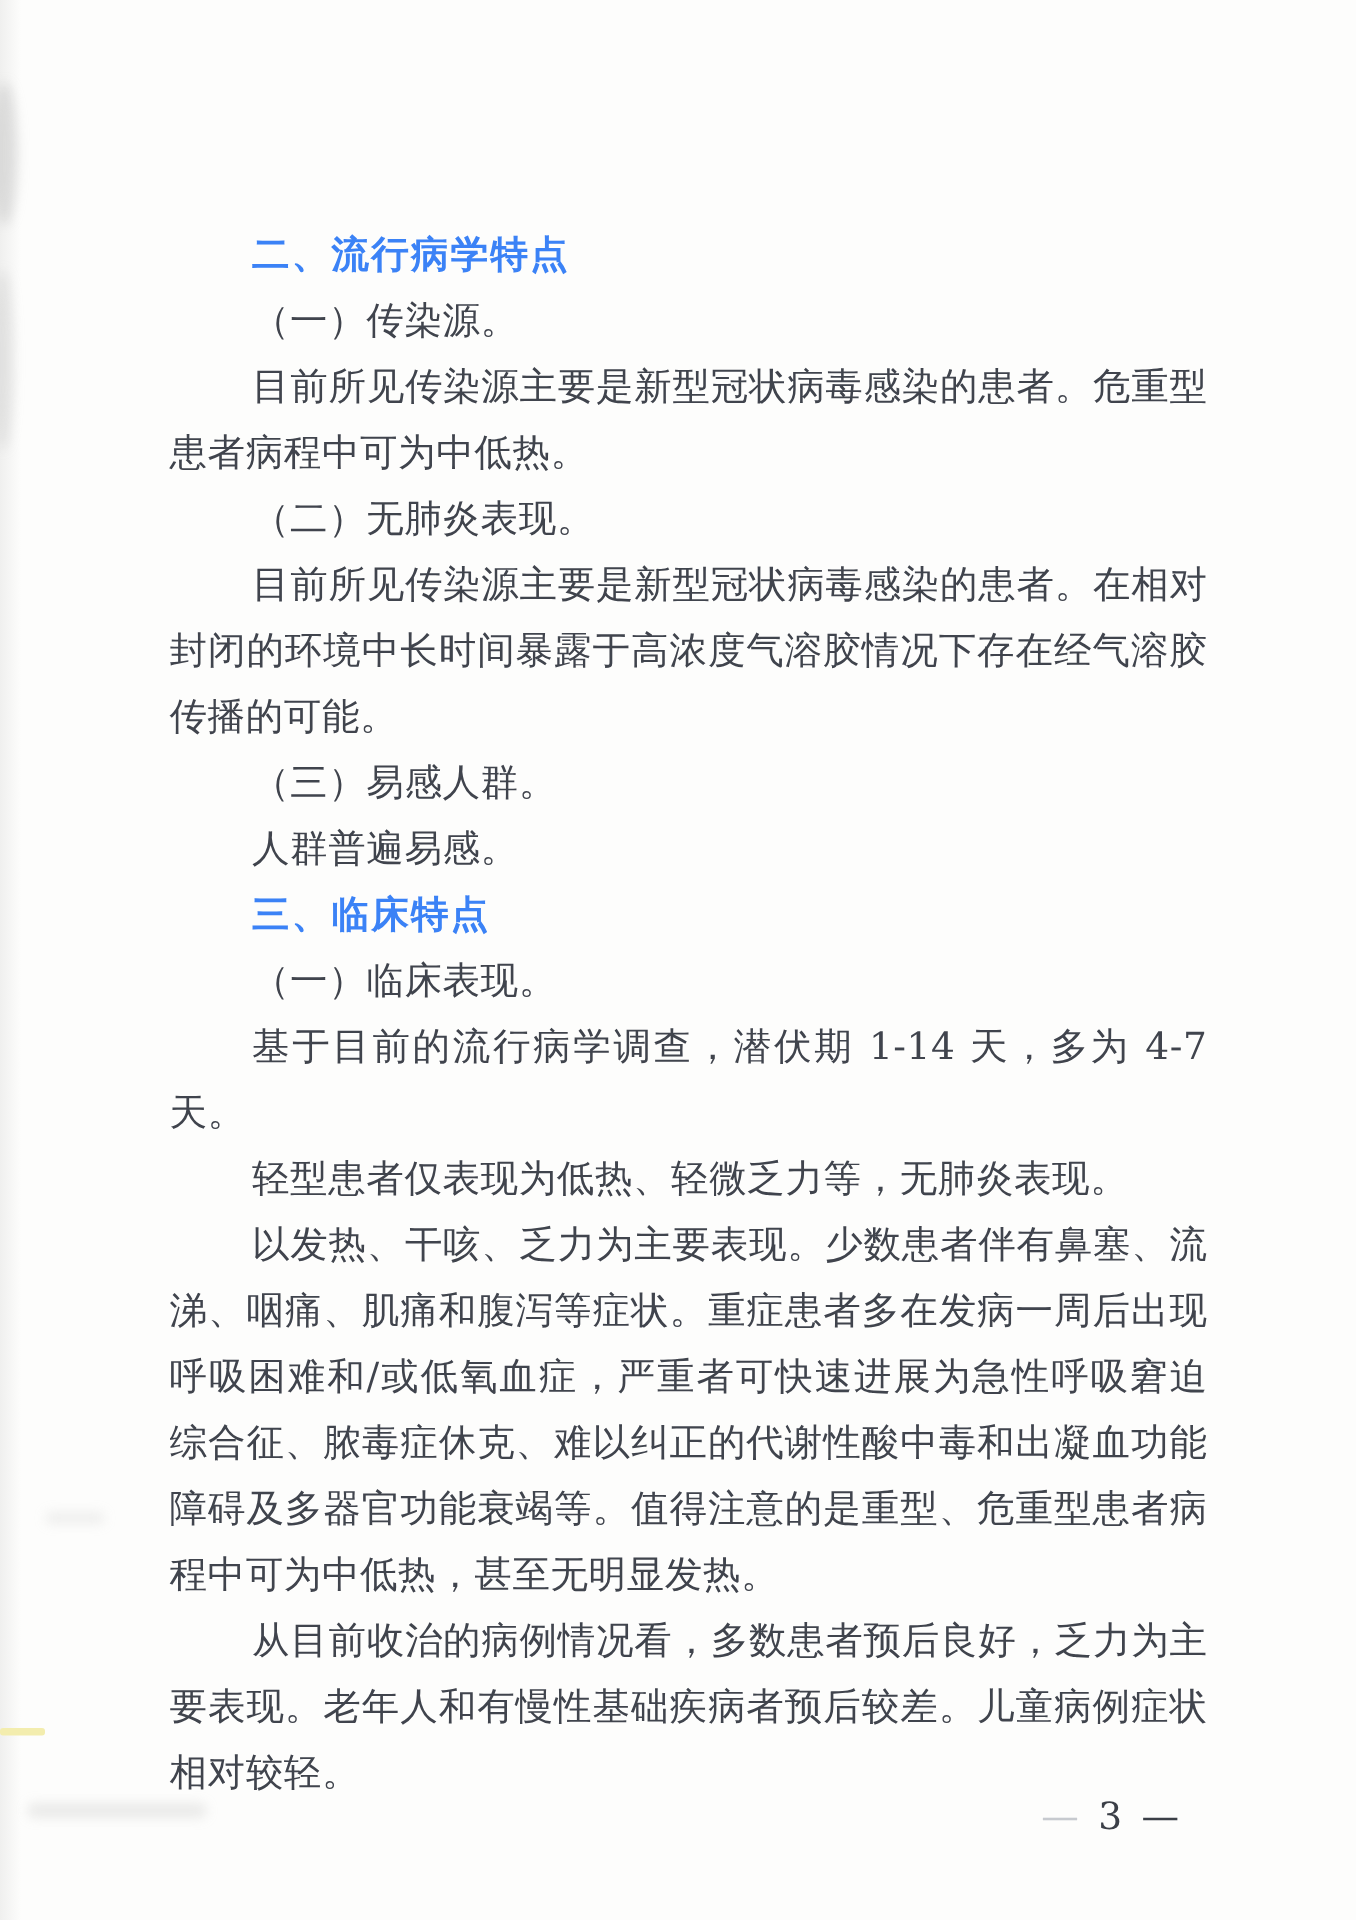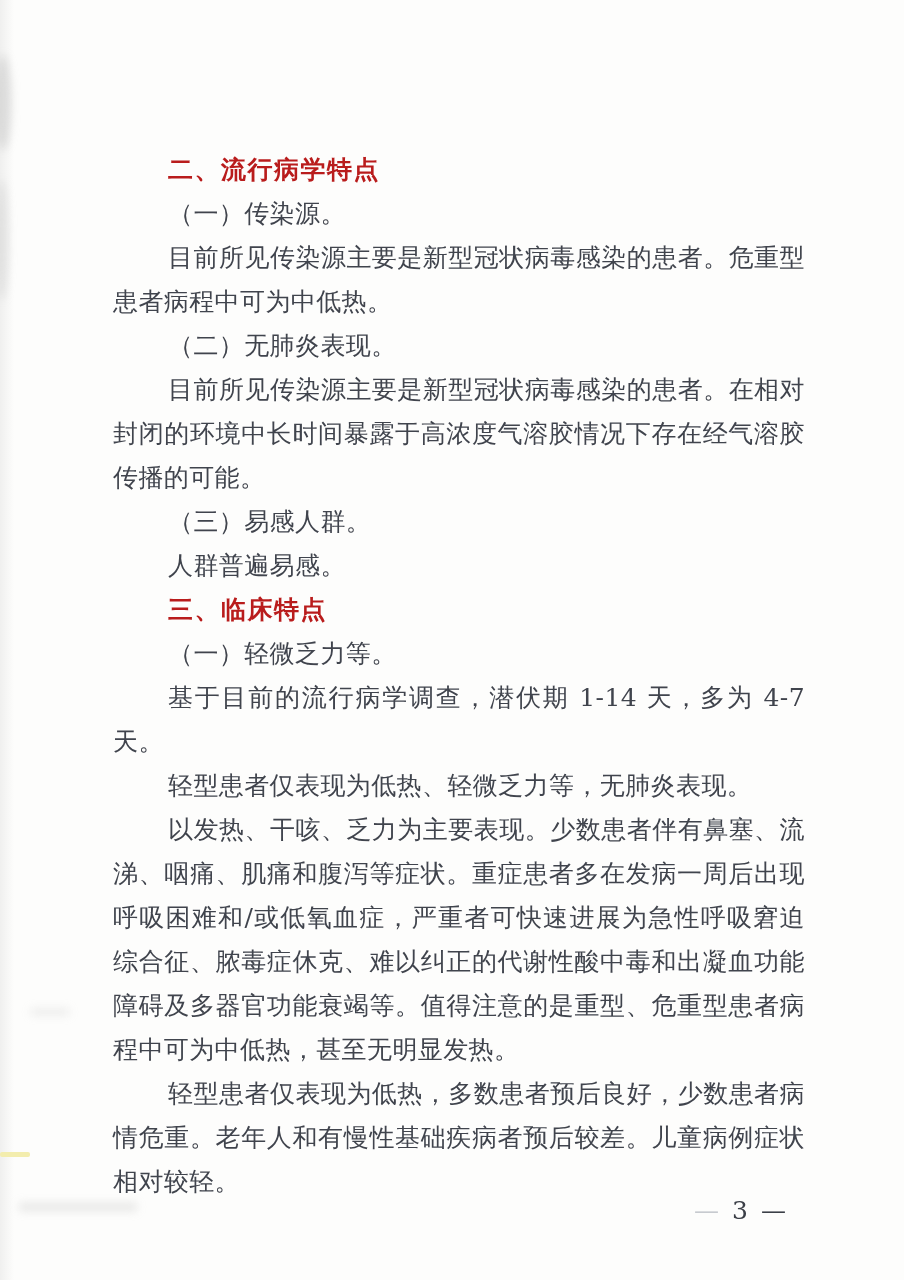--- a/index.html
+++ b/index.html
@@ -57,21 +57,21 @@
     text-align-last: left;
   }
   .content p { margin: 0; }
   .para, .sub {
     text-indent: 2.2em;
   }
   .heading {
     text-indent: 2.2em;
     font-family: "DejaVu Sans", "Liberation Sans", sans-serif;
     font-weight: 700;
-    color: #b91c1c;
+    color: #3b82f6;
     letter-spacing: 1.5px;
   }
 
   .footer {
     position: absolute;
     top: 1196px;
     right: 118px;
     display: flex;
     align-items: center;
     gap: 13px;
@@ -95,25 +95,25 @@
 
   <div class="content">
     <p class="heading">二、流行病学特点</p>
     <p class="sub">（一）传染源。</p>
     <p class="para">目前所见传染源主要是新型冠状病毒感染的患者。危重型患者病程中可为中低热。</p>
     <p class="sub">（二）无肺炎表现。</p>
     <p class="para">目前所见传染源主要是新型冠状病毒感染的患者。在相对封闭的环境中长时间暴露于高浓度气溶胶情况下存在经气溶胶传播的可能。</p>
     <p class="sub">（三）易感人群。</p>
     <p class="para">人群普遍易感。</p>
     <p class="heading">三、临床特点</p>
-    <p class="sub">（一）轻微乏力等。</p>
+    <p class="sub">（一）临床表现。</p>
     <p class="para">基于目前的流行病学调查，潜伏期 1-14 天，多为 4-7 天。</p>
     <p class="para">轻型患者仅表现为低热、轻微乏力等，无肺炎表现。</p>
     <p class="para">以发热、干咳、乏力为主要表现。少数患者伴有鼻塞、流涕、咽痛、肌痛和腹泻等症状。重症患者多在发病一周后出现呼吸困难和/或低氧血症，严重者可快速进展为急性呼吸窘迫综合征、脓毒症休克、难以纠正的代谢性酸中毒和出凝血功能障碍及多器官功能衰竭等。值得注意的是重型、危重型患者病程中可为中低热，甚至无明显发热。</p>
-    <p class="para">轻型患者仅表现为低热，多数患者预后良好，少数患者病情危重。老年人和有慢性基础疾病者预后较差。儿童病例症状相对较轻。</p>
+    <p class="para">从目前收治的病例情况看，多数患者预后良好，乏力为主要表现。老年人和有慢性基础疾病者预后较差。儿童病例症状相对较轻。</p>
   </div>
 
   <div class="footer">
     <span class="dash-left">—</span>
     <span class="num">3</span>
     <span class="dash-right">—</span>
   </div>
 </div>
 
 </body></html>

